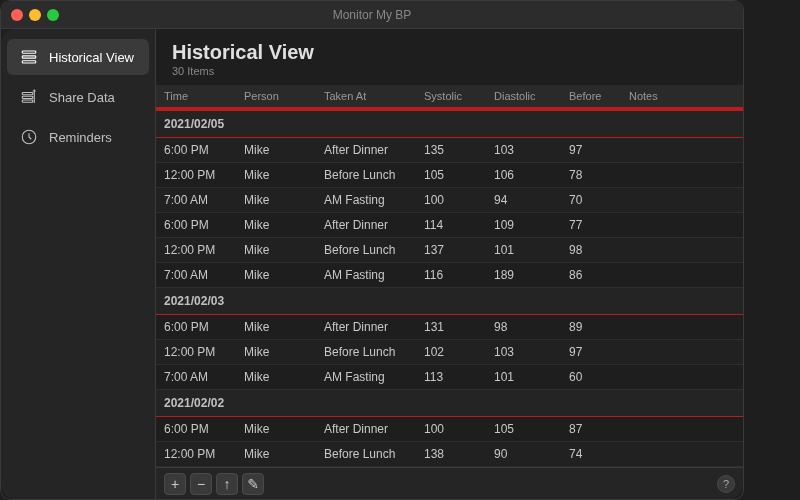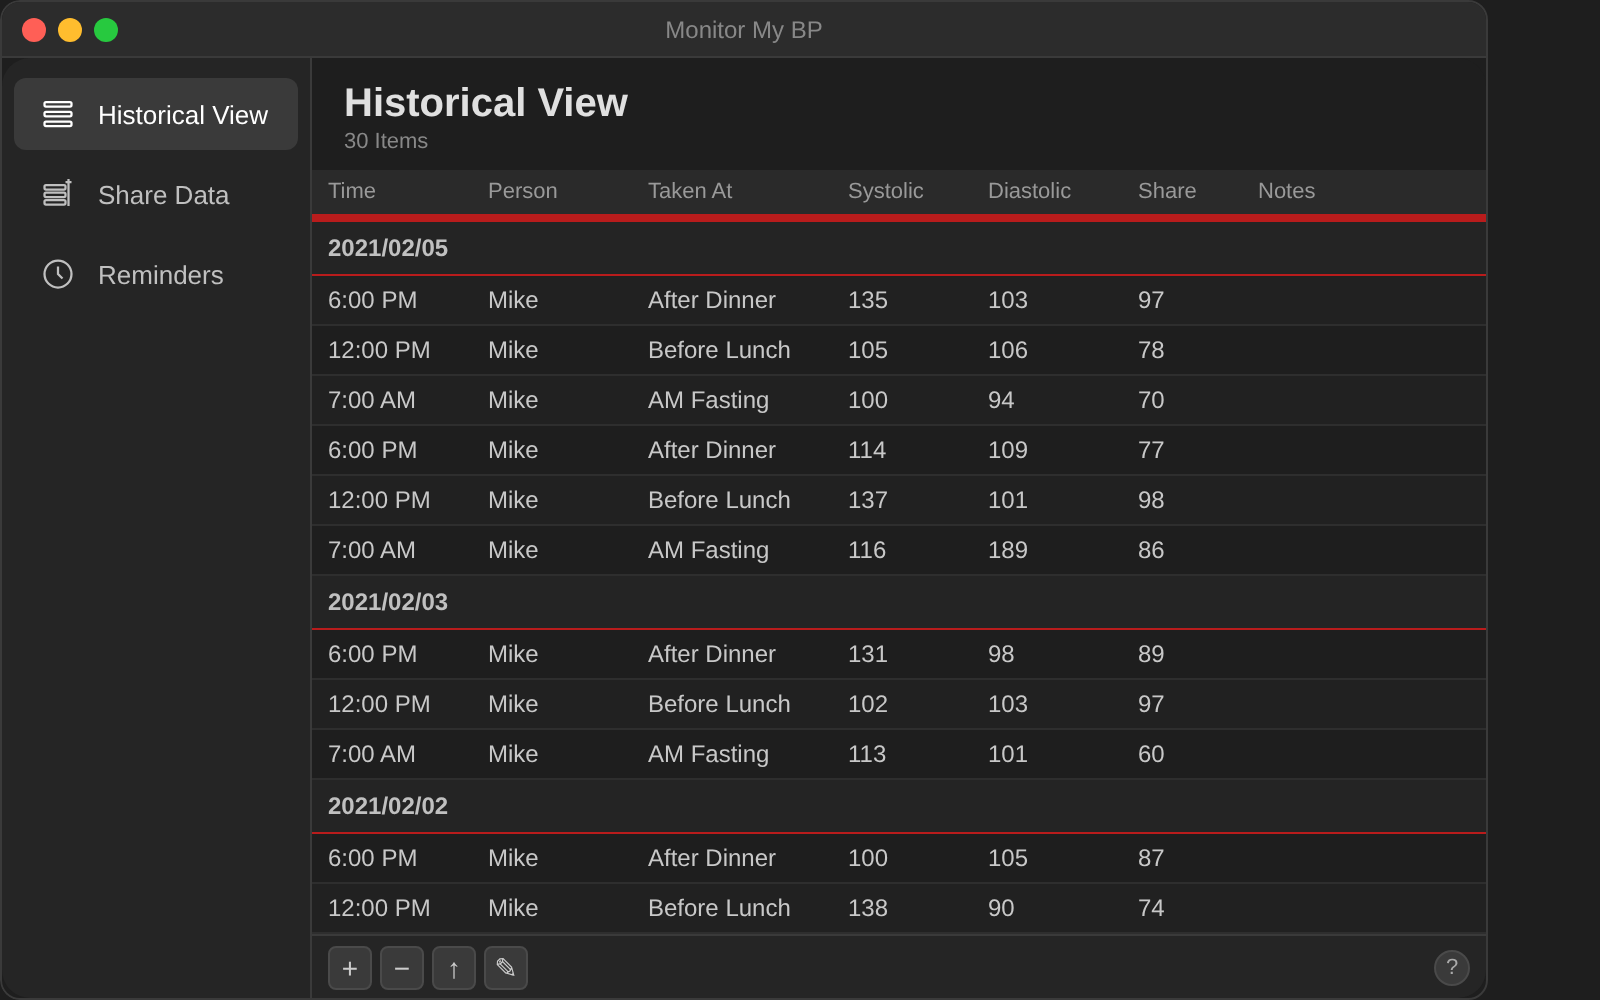--- a/index.html
+++ b/index.html
@@ -303,21 +303,21 @@
 
       <div class="table-container">
         <table>
           <thead>
             <tr>
               <th class="col-time">Time</th>
               <th class="col-person">Person</th>
               <th class="col-taken">Taken At</th>
               <th class="col-systolic">Systolic</th>
               <th class="col-diastolic">Diastolic</th>
-              <th class="col-pulse">Share</th>
+              <th class="col-pulse">Before</th>
               <th class="col-notes">Notes</th>
             </tr>
           </thead>
           <tbody id="table-body">
           <tr class="date-group-row">
                 <td colspan="7">2021/02/05</td>
               </tr>
               <tr class="data-row">
                 <td>6:00 PM</td>
                 <td>Mike</td>

